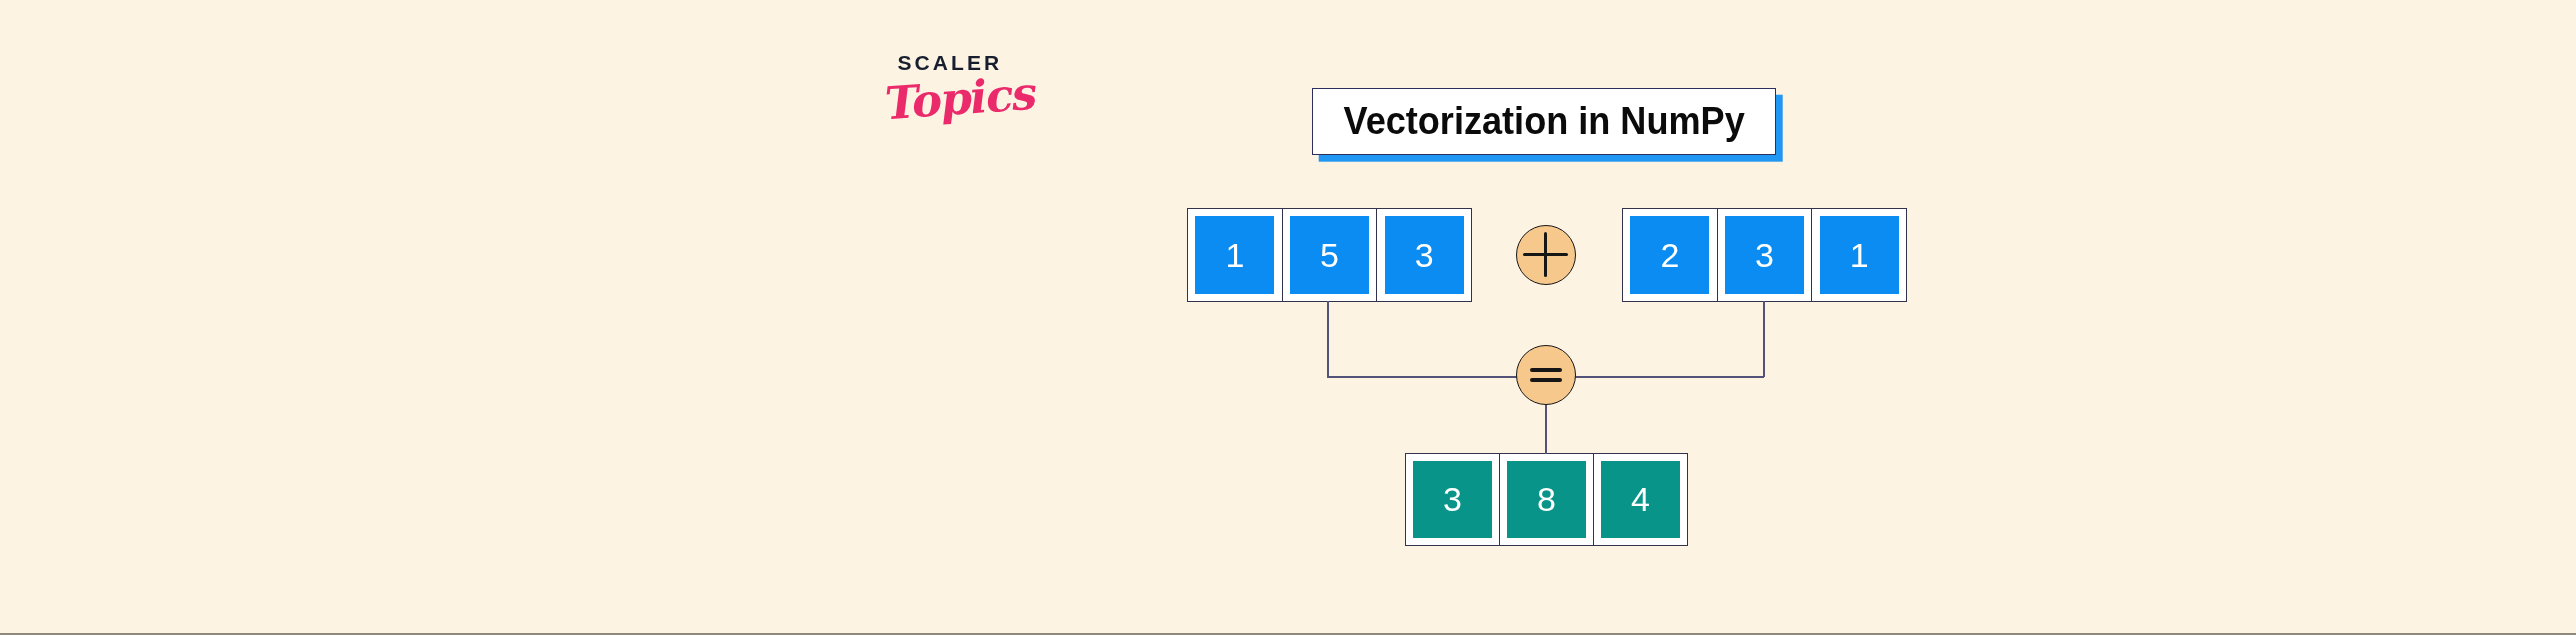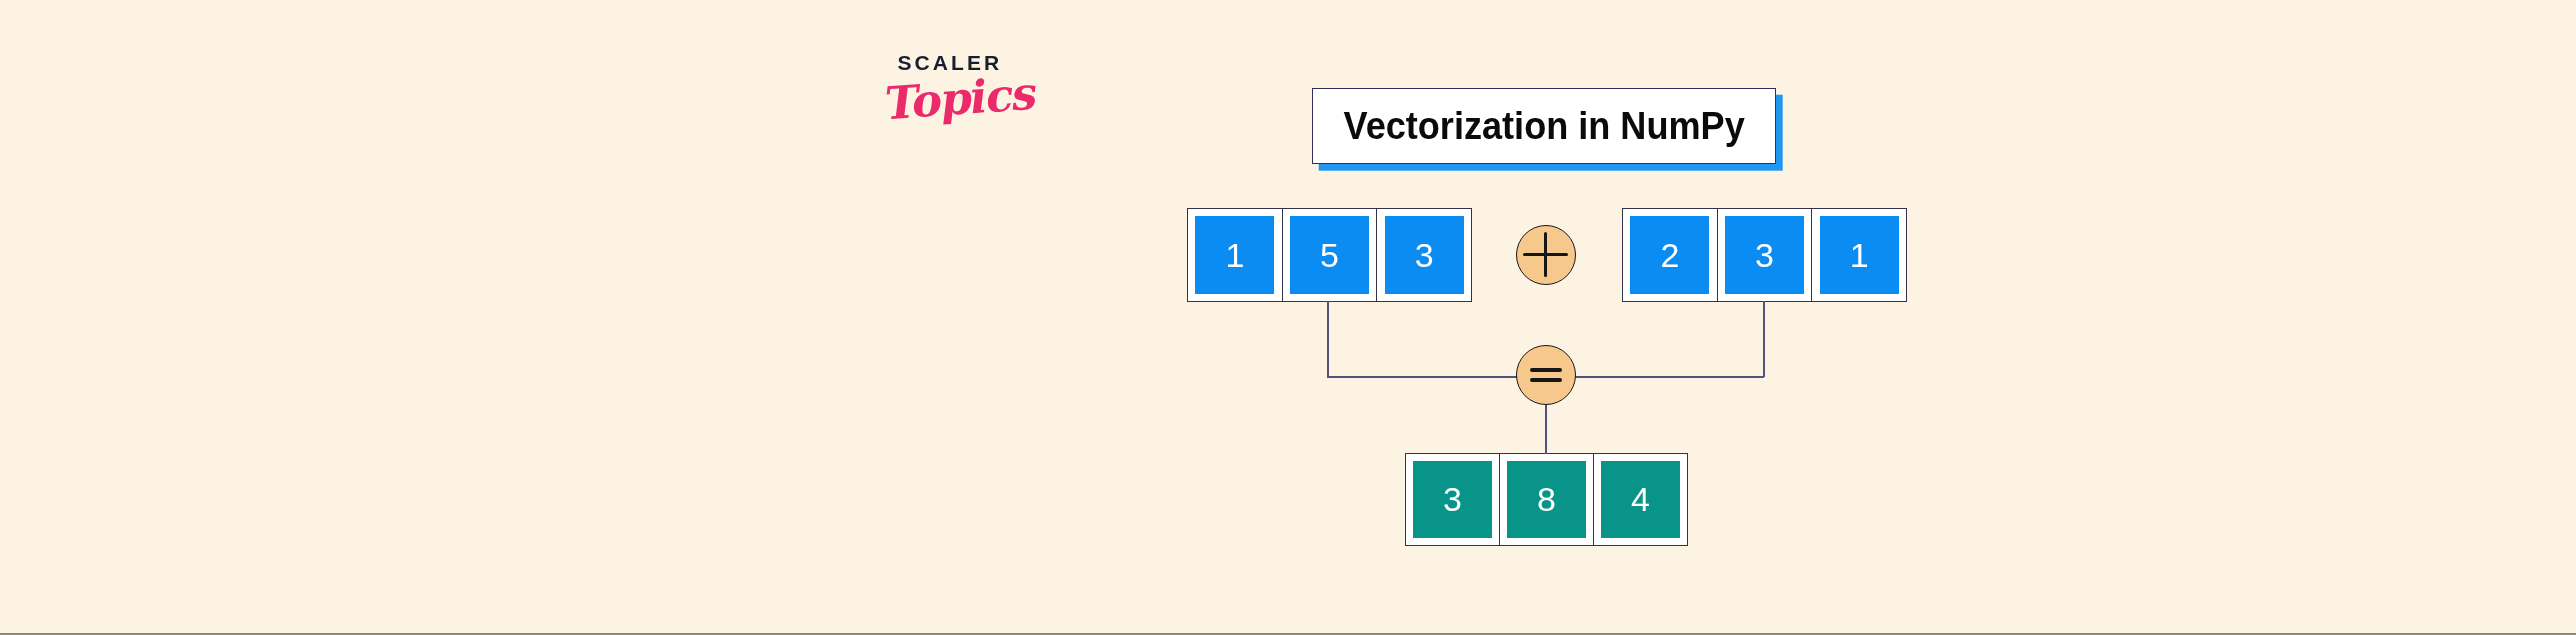--- a/index.html
+++ b/index.html
@@ -32,21 +32,21 @@
     font-style: italic; font-weight: 700;
     font-size: 45px; letter-spacing: -1.5px;
     color: var(--brand-pink, #ea2a6a);
     transform: rotate(-4deg);
     white-space: nowrap;
   }
 
   
   .title-box {
     position: absolute; left: 1312px; top: 88px;
-    width: 464px; height: 76px;
+    width: 464px; height: 67px;
     background: #ffffff;
     border: 1.5px solid var(--title-border, #2e2e5c);
     box-shadow: 6.7px 6.7px 0 0 var(--title-shadow, #2196f3);
     display: flex; align-items: center; justify-content: center;
   }
   .title-text {
     font-size: 38px; font-weight: 700; color: #0b0b0b;
     transform: scaleX(0.95);
     white-space: nowrap;
   }

